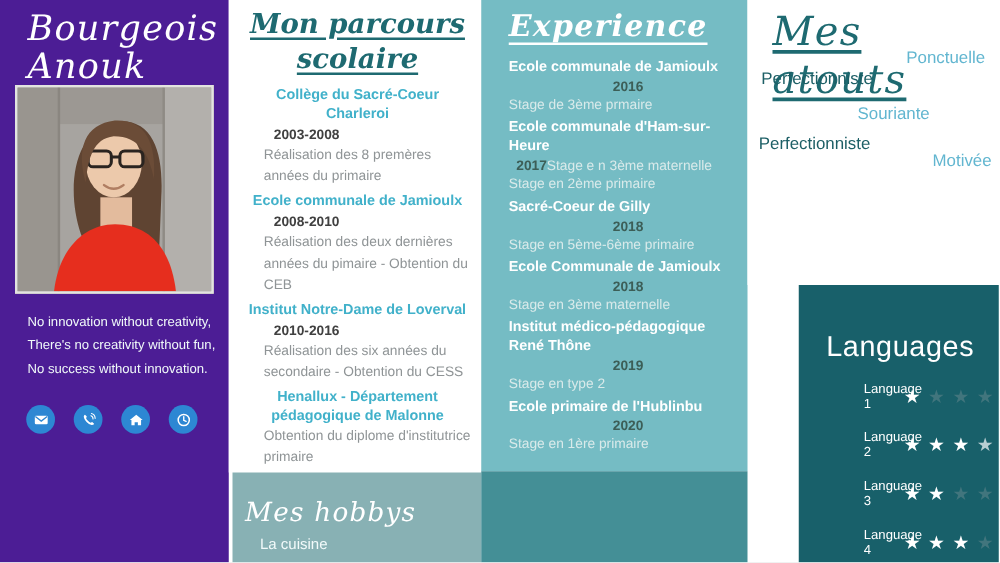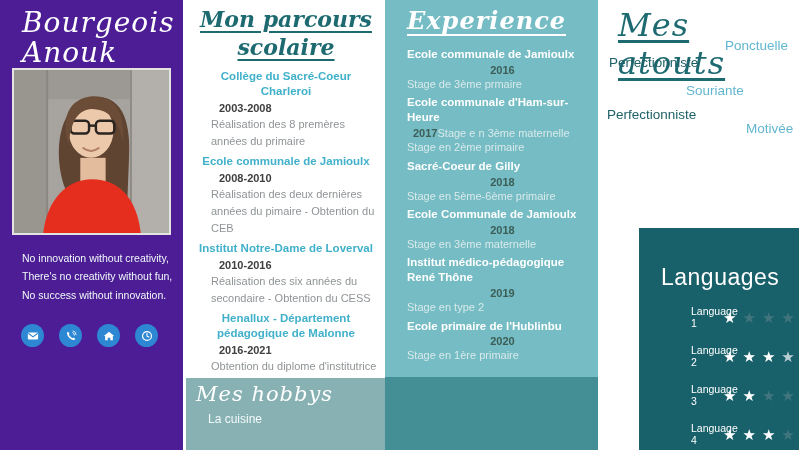--- a/index.html
+++ b/index.html
@@ -22,21 +22,21 @@
 
   
   .edu-col { position:absolute; left:183px; top:0; width:202px; height:378px; background:#ffffff; padding:6px 8px 0 12px; }
   .edu-heading { text-align:center; font-size:22px; color:#1e6a71; font-weight:bold; text-decoration:underline; text-underline-offset:4px; line-height:1.25; margin-bottom:8px; }
   .edu-entry { margin-bottom:4px; }
   .edu-school { color:#41b1ca; font-weight:bold; font-size:11.5px; text-align:center; line-height:1.3; }
   .edu-period { color:#404040; font-weight:bold; font-size:11px; margin:3px 0 2px 24px; }
   .edu-desc { color:#8f9496; font-size:11px; line-height:1.55; margin-left:16px; width:168px; }
 
   
-  .hobbys { position:absolute; left:186px; top:378px; width:199px; height:72px; background:#88b1b4; padding:4px 0 0 10px; }
+  .hobbys { position:absolute; left:186px; top:378px; width:199px; height:72px; background:#88b1b4; padding:20px 0 0 10px; }
   .hobbys-heading { color:#ffffff; font-size:21px; letter-spacing:1px; }
   .hobby-item { color:#f2fafa; font-size:12px; margin:6px 0 0 12px; }
 
   
   .exp-col { position:absolute; left:385px; top:0; width:213px; height:377px; background:#75bcc4; padding:6px 6px 0 22px; }
   .exp-bottom { position:absolute; left:385px; top:377px; width:213px; height:73px; background:#448f96; }
   .exp-heading { font-size:24px; color:#ffffff; font-weight:bold; text-decoration:underline; text-underline-offset:5px; letter-spacing:1px; margin-bottom:12px; }
   .exp-entry { margin-bottom:1px; }
   .exp-school { color:#ffffff; font-weight:bold; font-size:11.5px; line-height:1.3; width:180px; }
   .exp-yearline { display:flex; align-items:baseline; }
@@ -143,21 +143,20 @@
       <div class="edu-period">2008-2010</div>
       <div class="edu-desc">Réalisation des deux dernières années du pimaire - Obtention du CEB</div>
     </div>
     <div class="edu-entry">
       <div class="edu-school">Institut Notre-Dame de Loverval</div>
       <div class="edu-period">2010-2016</div>
       <div class="edu-desc">Réalisation des six années du secondaire - Obtention du CESS</div>
     </div>
     <div class="edu-entry">
       <div class="edu-school">Henallux - Département pédagogique de Malonne</div>
-      <div class="edu-period">2016-2021</div>
       <div class="edu-desc">Obtention du diplome d'institutrice primaire</div>
     </div>
   </div>
 
   <div class="hobbys">
     <div class="hobbys-heading script">Mes hobbys</div>
     <div class="hobby-item">La cuisine</div>
   </div>
 
   <div class="exp-col">

